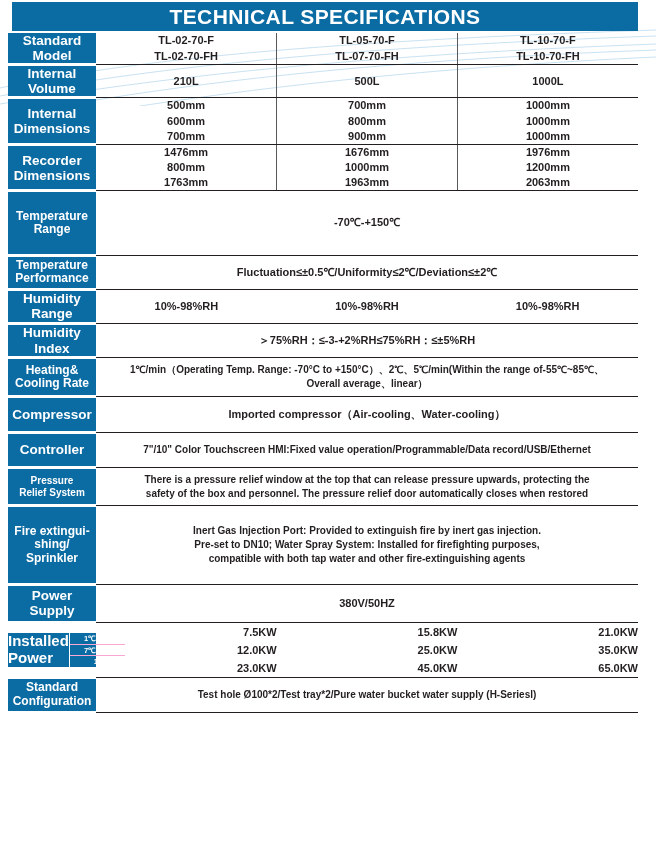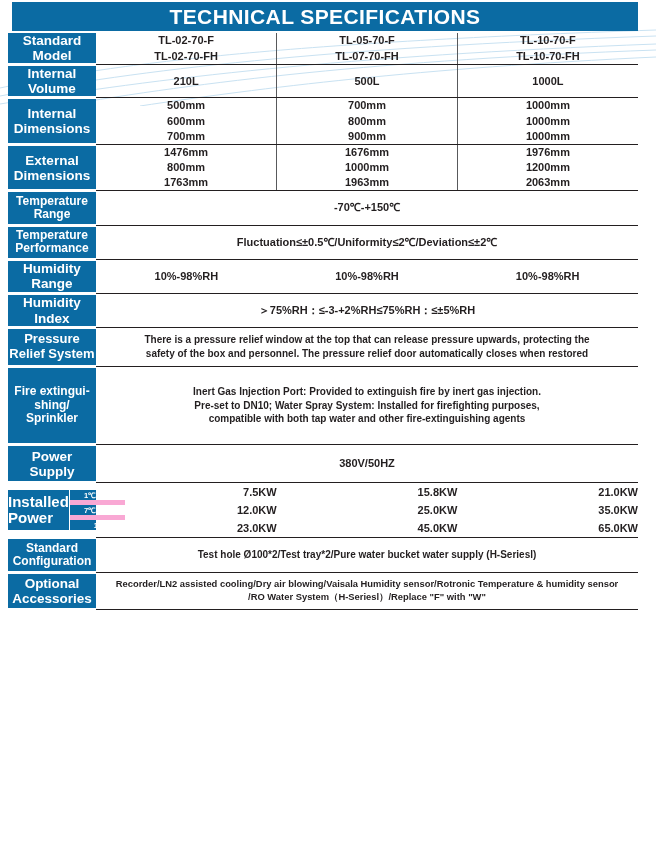--- a/index.html
+++ b/index.html
@@ -62,21 +62,21 @@
     font-weight: bold;
     font-size: 13.5px;
     line-height: 1.12;
     text-align: center;
     padding: 4px 2px;
     border-bottom: 3px solid #ffffff;
     position: relative;
     margin-left: 21px;
   }
   .lbl.small { font-size: 12px; }
-  .lbl.xsmall { font-size: 13px; }
+  .lbl.xsmall { font-size: 10px; }
 
   
   .lbl-wrap {
     width: 88px;
     padding: 0;
     background: transparent;
     border-bottom: 3px solid #ffffff;
   }
   .lbl-split {
     display: flex;
@@ -91,21 +91,21 @@
   }
   .lbl-split .rates {
     flex: 0 0 38px;
     display: flex; flex-direction: column;
     border-left: 1px solid #ffffff;
   }
   .lbl-split .rates div {
     flex: 1 1 0;
     display: flex; align-items: center; justify-content: center;
     color: #ffffff; font-weight: bold; font-size: 7.5px;
-    border-bottom: 5px solid #f9a8d4;
+    border-bottom: 1px solid #f9a8d4;
     white-space: nowrap;
   }
   .lbl-split .rates div:last-child { border-bottom: none; margin-left: 24px; }
 
   
   .val {
     border-bottom: 1.6px solid #231f20;
     border-top: none;
     text-align: center;
     color: #231f20;
@@ -208,21 +208,21 @@
       </td>
       <td class="val">
         <div class="line">1000mm</div>
         <div class="line">1000mm</div>
         <div class="line">1000mm</div>
       </td>
     </tr>
 
     <tr>
       <td class="lbl">
-        <div>External</div>
+        <div>Recorder</div>
         <div>Dimensions</div>
       </td>
       <td class="val vsep-r">
         <div class="line">1476mm</div>
         <div class="line">800mm</div>
         <div class="line">1763mm</div>
       </td>
       <td class="val vsep-r">
         <div class="line">1676mm</div>
         <div class="line">1000mm</div>
@@ -234,21 +234,21 @@
         <div class="line">2063mm</div>
       </td>
     </tr>
 
     <tr>
       <td class="lbl small">
         <div>Temperature</div>
         <div>Range</div>
       </td>
       <td class="val" colspan="3">
-        <div class="line" style="padding:9px 0">-70℃-+150℃</div>
+        <div class="line" style="padding:24px 0">-70℃-+150℃</div>
       </td>
     </tr>
 
     <tr>
       <td class="lbl small">
         <div>Temperature</div>
         <div>Performance</div>
       </td>
       <td class="val" colspan="3">
         <div class="line" style="padding:9px 0">Fluctuation≤±0.5℃/Uniformity≤2℃/Deviation≤±2℃</div>
@@ -274,22 +274,48 @@
     <tr>
       <td class="lbl">
         <div>Humidity</div>
         <div>Index</div>
       </td>
       <td class="val" colspan="3">
         <div class="line" style="padding:9px 0">＞75%RH：≤-3-+2%RH≤75%RH：≤±5%RH</div>
       </td>
     </tr>
 
-
-
+    <tr>
+      <td class="lbl small">
+        <div>Heating&amp;</div>
+        <div>Cooling Rate</div>
+      </td>
+      <td class="val tight" colspan="3">
+        <div class="line" style="padding-top:5px">1℃/min（Operating Temp. Range: -70°C to +150°C）、2℃、5℃/min(Within the range of-55℃~85℃、</div>
+        <div class="line" style="padding-bottom:5px">Overall average、linear）</div>
+      </td>
+    </tr>
+
+    <tr>
+      <td class="lbl">
+        <div>Compressor</div>
+      </td>
+      <td class="val" colspan="3">
+        <div class="line" style="padding:10px 0">Imported compressor（Air-cooling、Water-cooling）</div>
+      </td>
+    </tr>
+
+    <tr>
+      <td class="lbl">
+        <div>Controller</div>
+      </td>
+      <td class="val tight" colspan="3">
+        <div class="line" style="padding:10px 0">7"/10" Color Touchscreen HMI:Fixed value operation/Programmable/Data record/USB/Ethernet</div>
+      </td>
+    </tr>
 
     <tr>
       <td class="lbl xsmall">
         <div>Pressure</div>
         <div>Relief System</div>
       </td>
       <td class="val tight" colspan="3">
         <div class="line" style="padding-top:5px">There is a pressure relief window at the top that can release pressure upwards, protecting the</div>
         <div class="line" style="padding-bottom:5px">safety of the box and personnel. The pressure relief door automatically closes when restored</div>
       </td>
@@ -356,26 +382,16 @@
     <tr>
       <td class="lbl small">
         <div>Standard</div>
         <div>Configuration</div>
       </td>
       <td class="val tight" colspan="3">
         <div class="line" style="padding:10px 0">Test hole Ø100*2/Test tray*2/Pure water bucket water supply (H-Seriesl)</div>
       </td>
     </tr>
 
-    <tr>
-      <td class="lbl">
-        <div>Optional</div>
-        <div>Accessories</div>
-      </td>
-      <td class="val smallest" colspan="3">
-        <div class="line" style="padding-top:5px">Recorder/LN2 assisted cooling/Dry air blowing/Vaisala Humidity sensor/Rotronic Temperature &amp; humidity sensor</div>
-        <div class="line" style="padding-bottom:5px">/RO Water System（H-Seriesl）/Replace "F" with "W"</div>
-      </td>
-    </tr>
 
   </tbody>
     </table>
 </div>
 
 </body></html>

